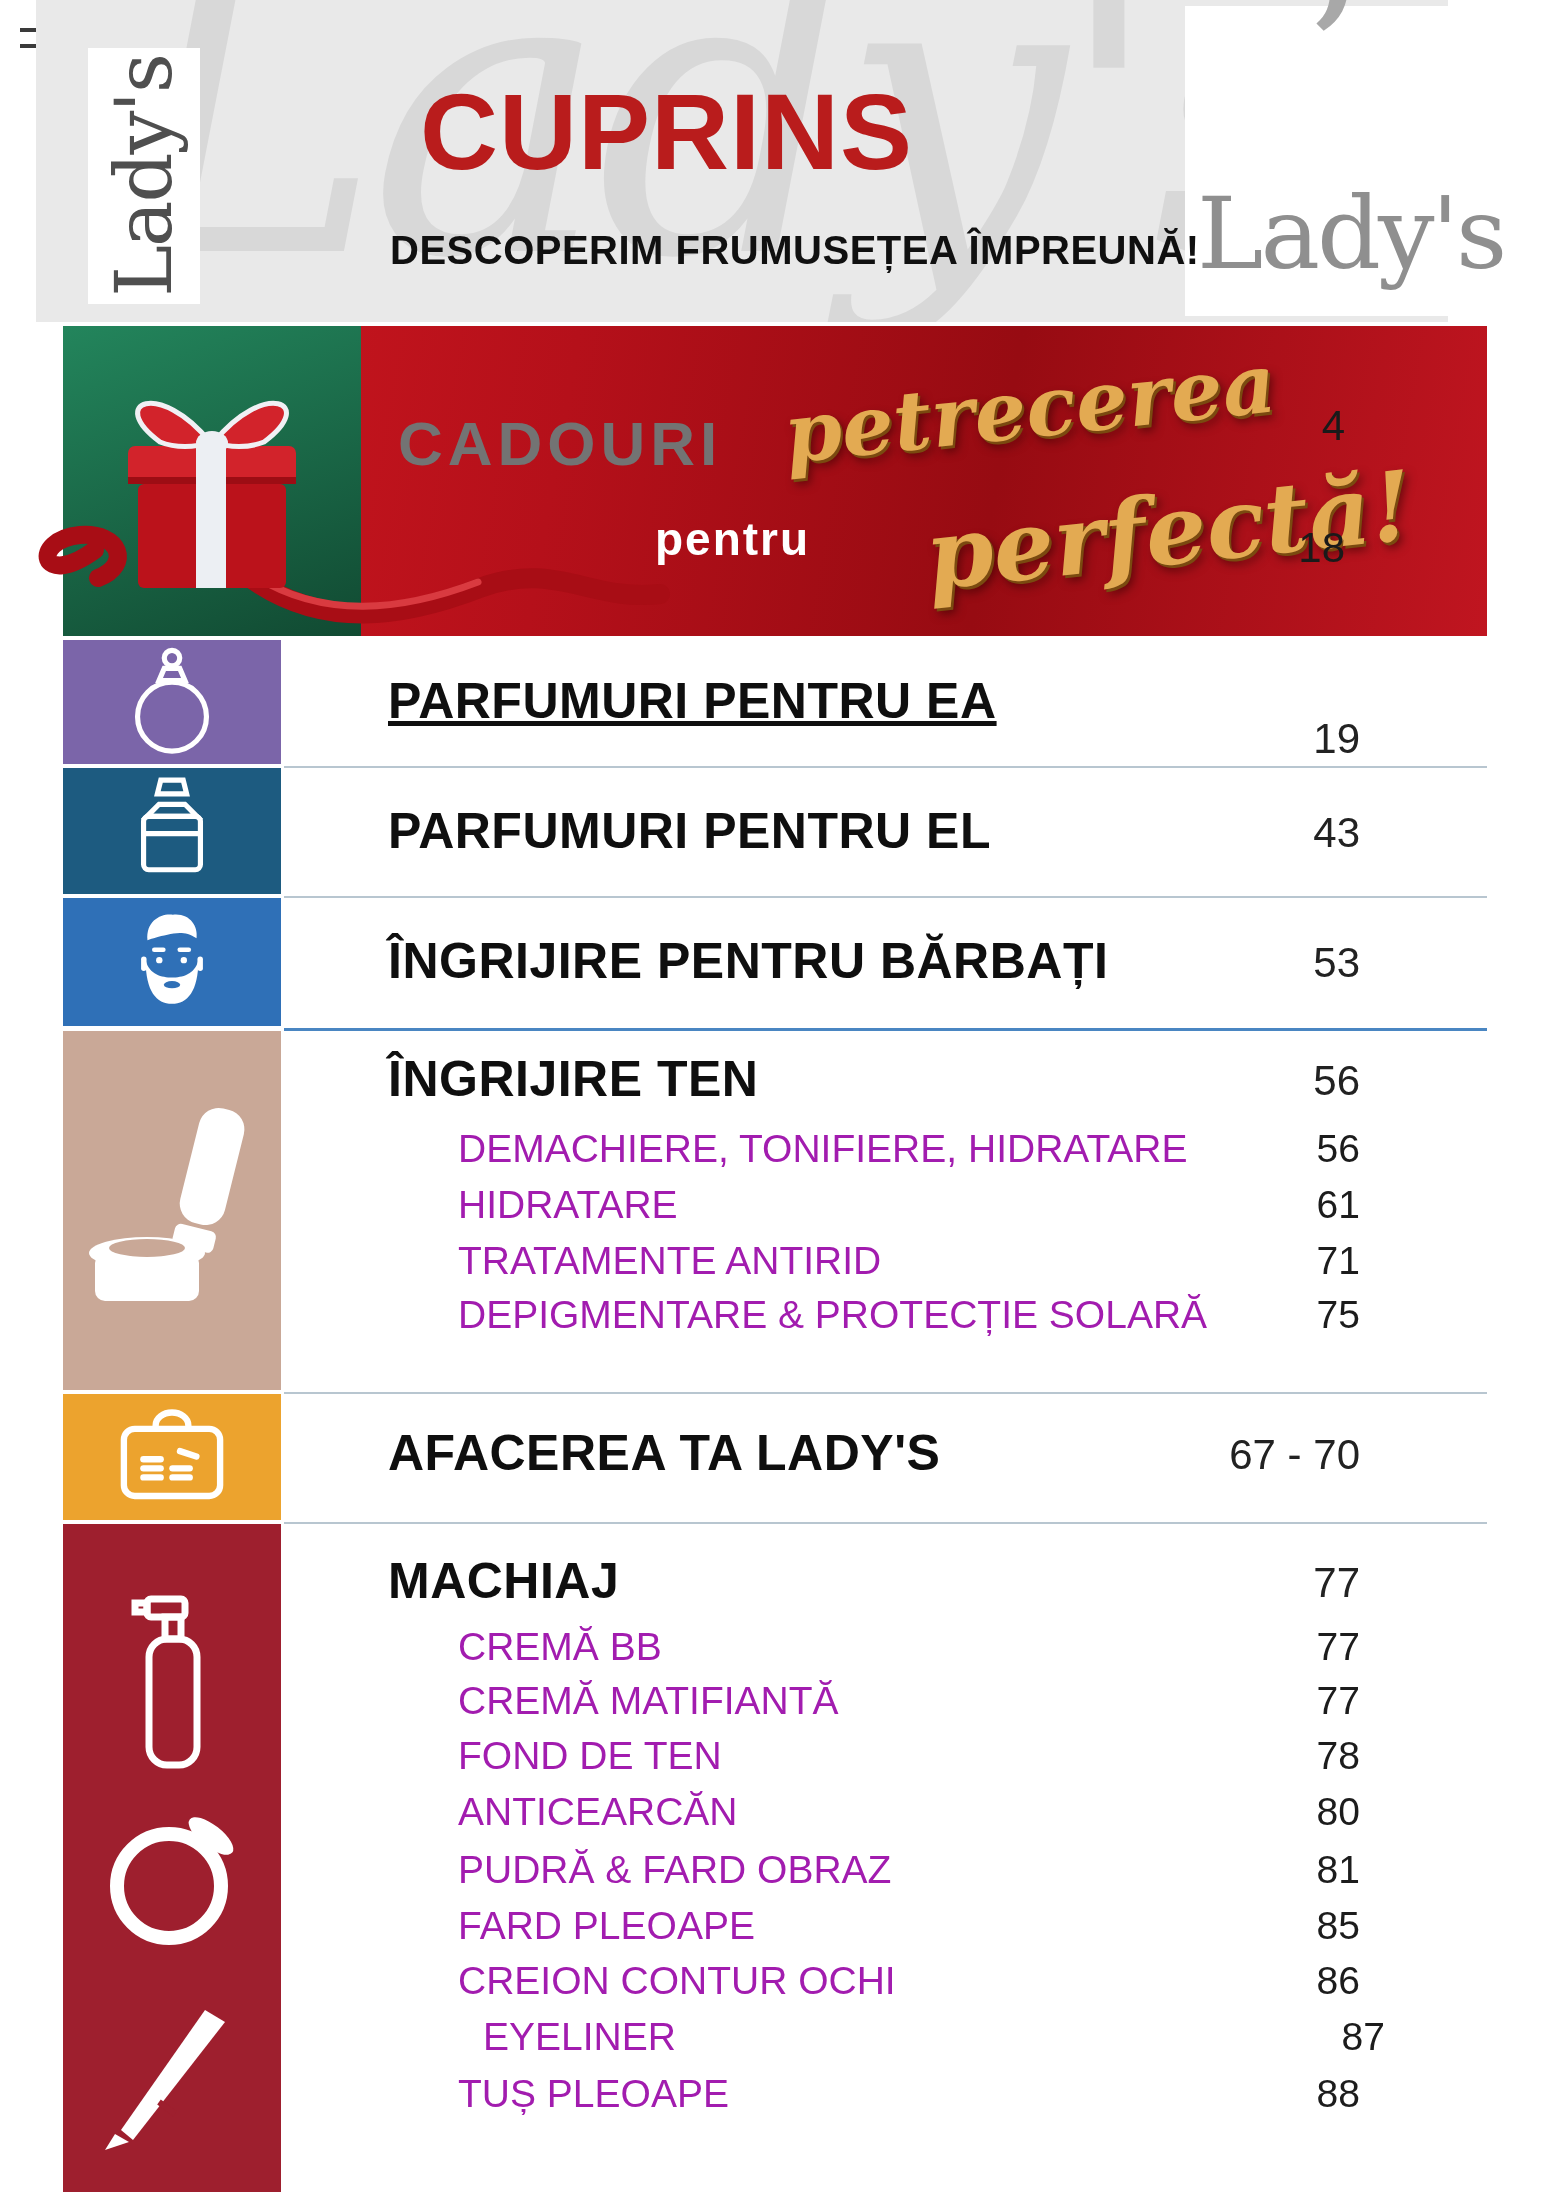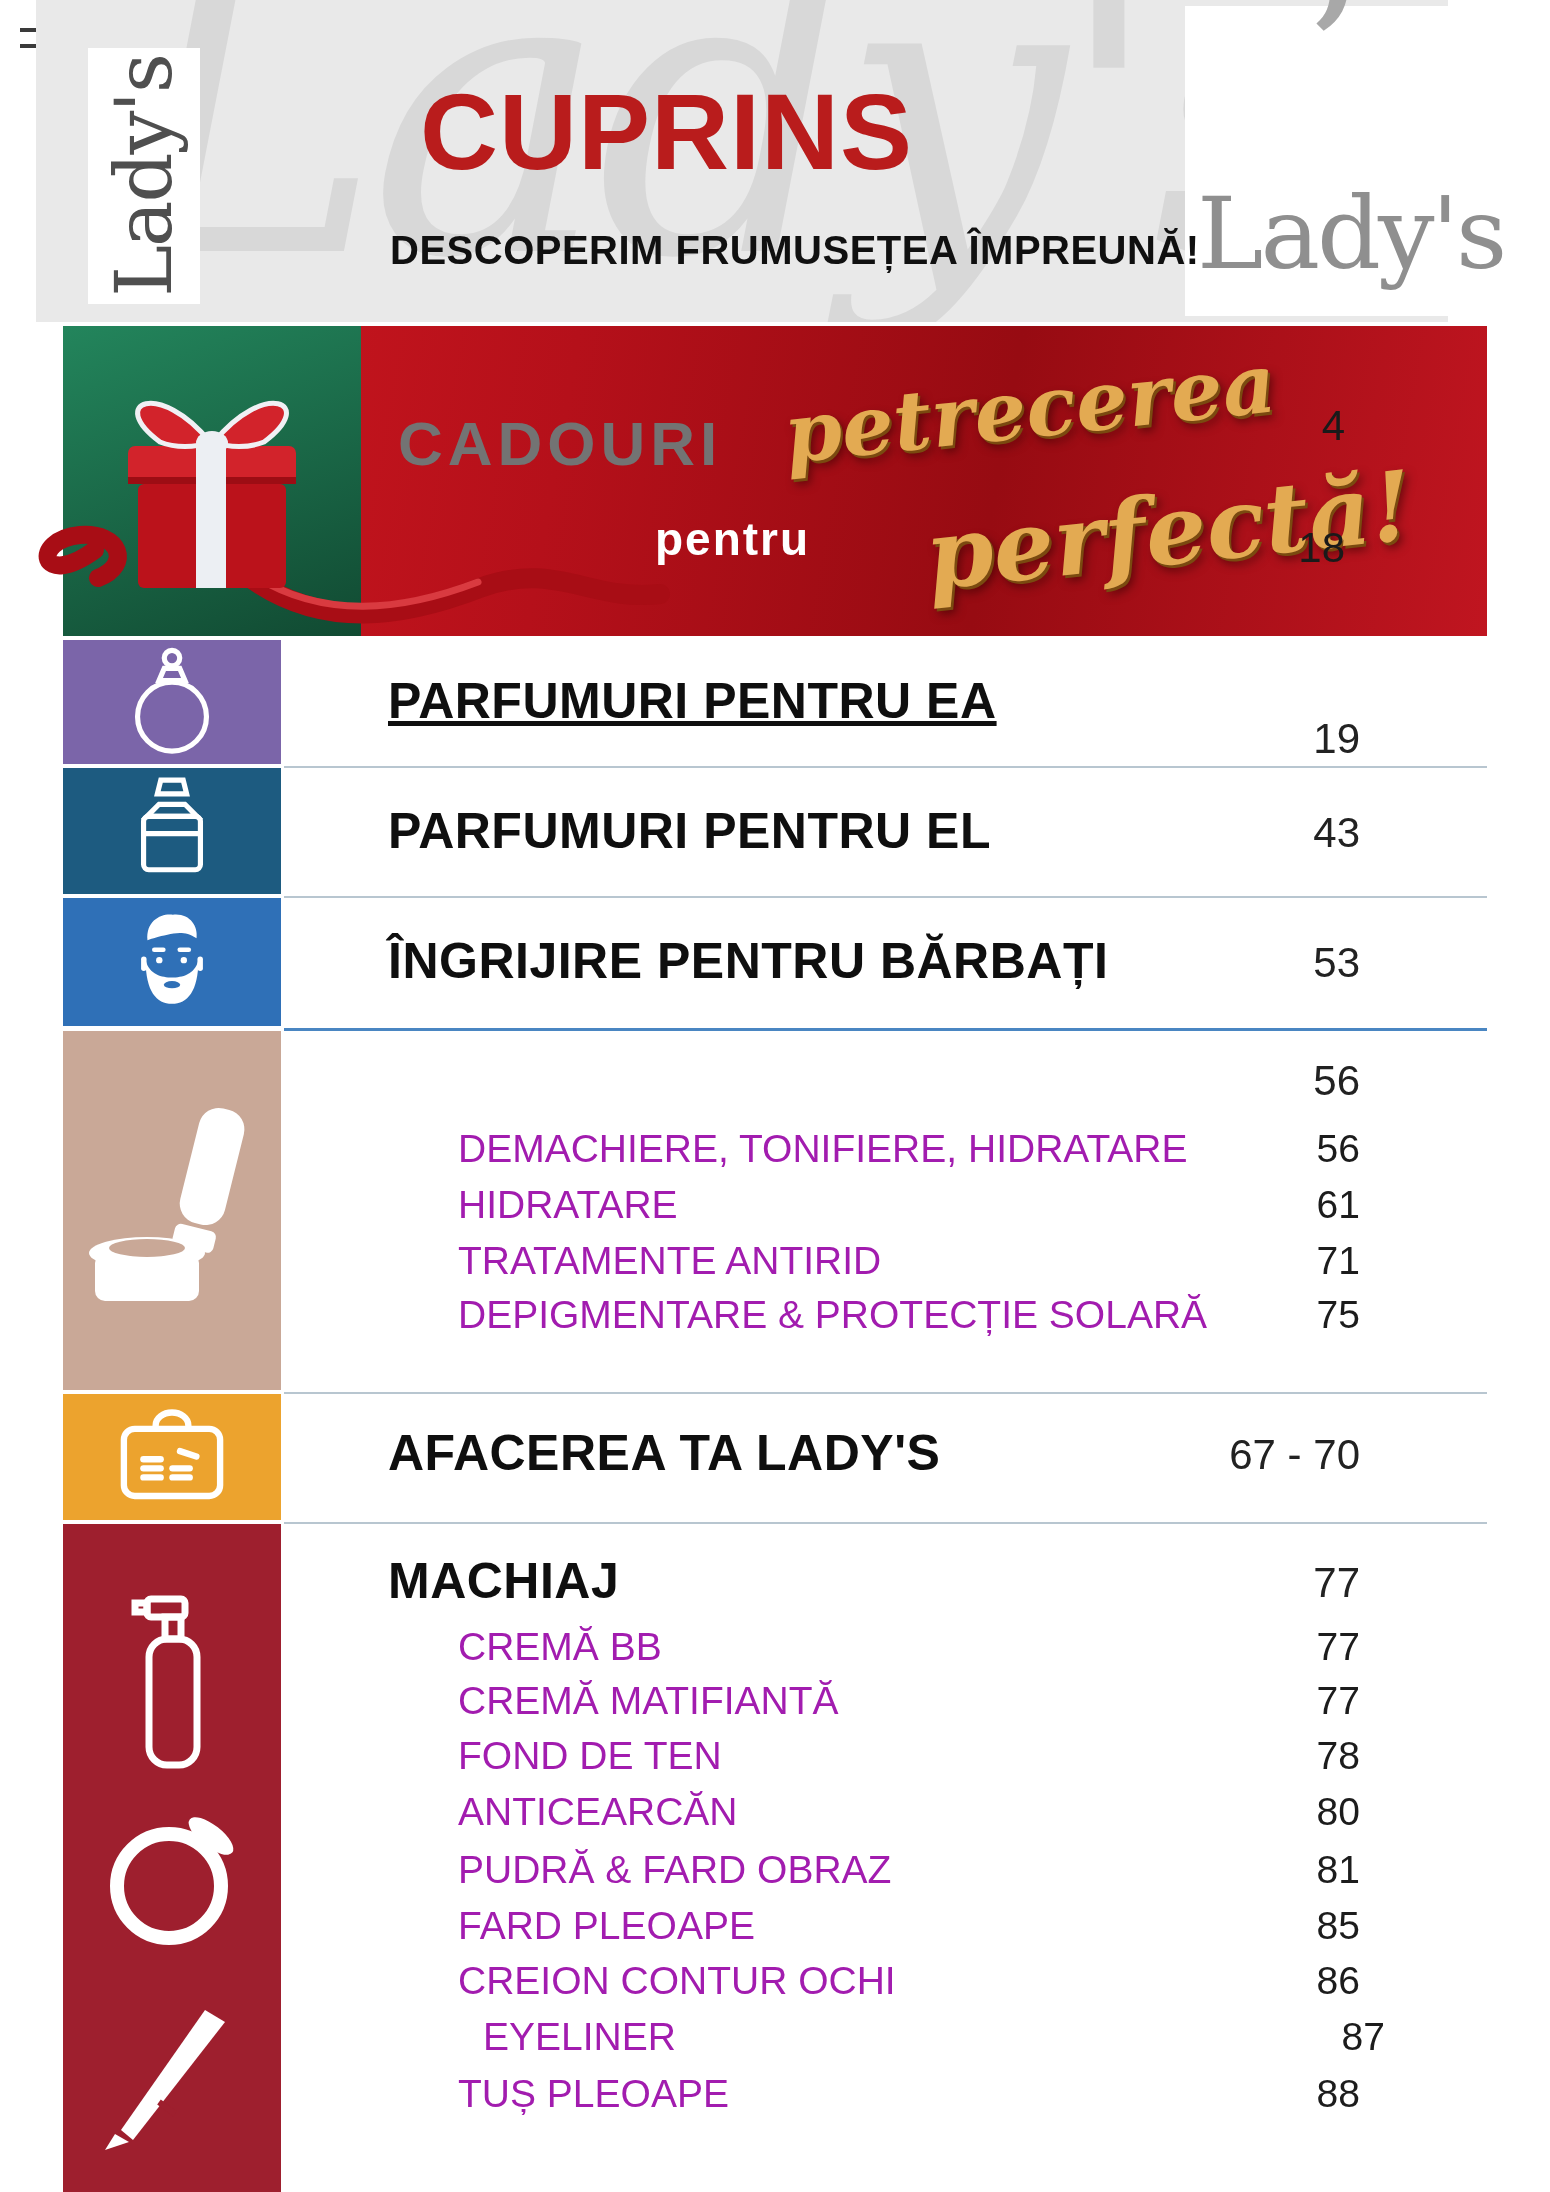--- a/index.html
+++ b/index.html
@@ -222,20 +222,21 @@
 
   <div class="sec-title s0">PARFUMURI PENTRU EA</div>
   <div class="sec-page sp0">19</div>
 
   <div class="sec-title s1">PARFUMURI PENTRU EL</div>
   <div class="sec-page sp1">43</div>
 
   <div class="sec-title s2">ÎNGRIJIRE PENTRU BĂRBAȚI</div>
   <div class="sec-page sp2">53</div>
 
+  <div class="sec-title s3">ÎNGRIJIRE TEN</div>
   <div class="sec-page sp3">56</div>
 
   <div class="sub u0">DEMACHIERE, TONIFIERE, HIDRATARE</div>
   <div class="sub-page u0">56</div>
   <div class="sub u1">HIDRATARE</div>
   <div class="sub-page u1">61</div>
   <div class="sub u2">TRATAMENTE ANTIRID</div>
   <div class="sub-page u2">71</div>
   <div class="sub u3">DEPIGMENTARE &amp; PROTECȚIE SOLARĂ</div>
   <div class="sub-page u3">75</div>

